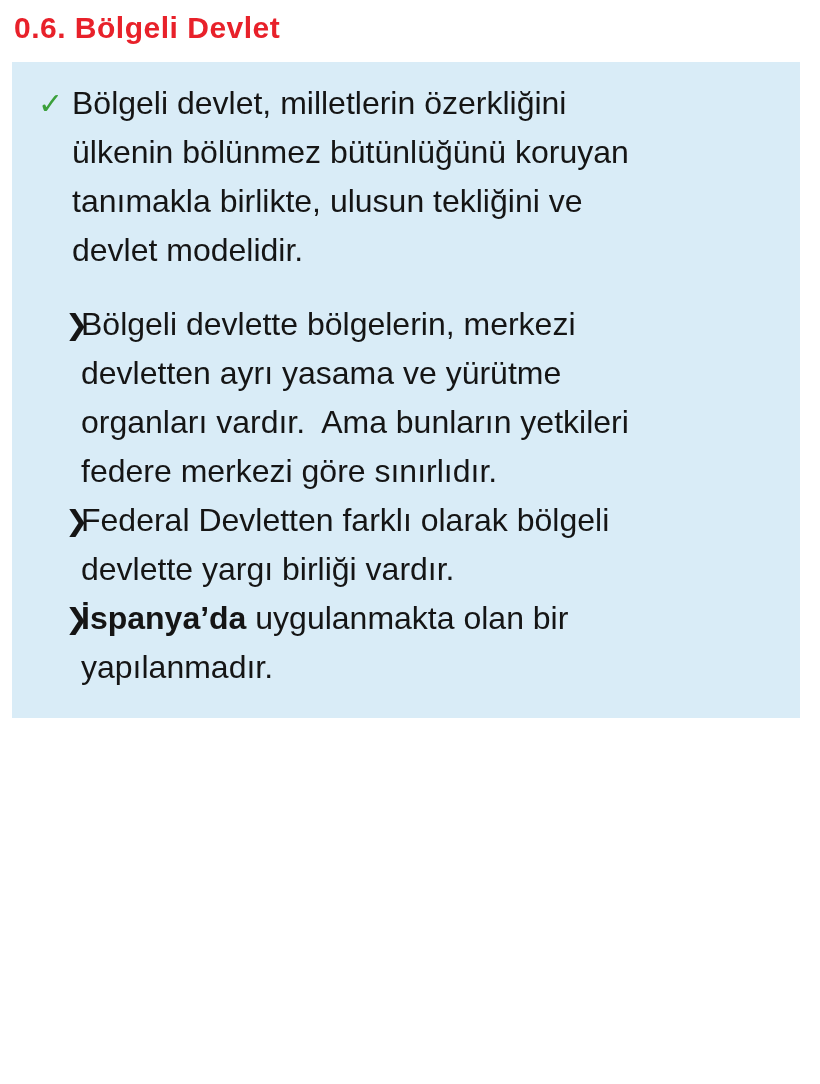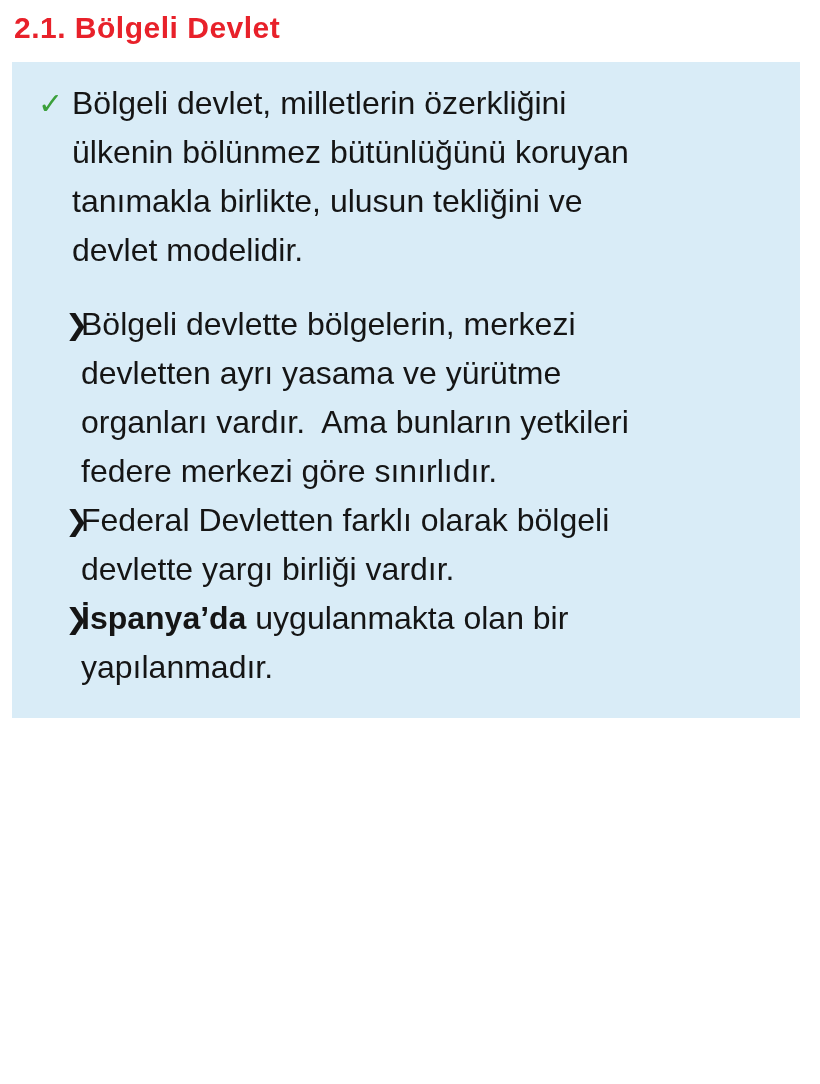--- a/index.html
+++ b/index.html
@@ -60,21 +60,21 @@
     font-size: 28px;
     line-height: 49px;
     font-weight: bold;
     color: var(--body-text);
   }
   .bold { font-weight: bold; text-align: center; }
 </style>
 </head>
 <body>
 
-<h1 class="title">2.1. Bölgeli Devlet</h1>
+<h1 class="title">0.6. Bölgeli Devlet</h1>
 
 <div class="content-box">
 
   <div class="intro">
     <span class="check">✓</span>
     <div class="para-text">
       <div class="line">Bölgeli devlet, milletlerin özerkliğini</div>
       <div class="line">ülkenin bölünmez bütünlüğünü koruyan</div>
       <div class="line">tanımakla birlikte, ulusun tekliğini ve</div>
       <div class="line">devlet modelidir.</div>

